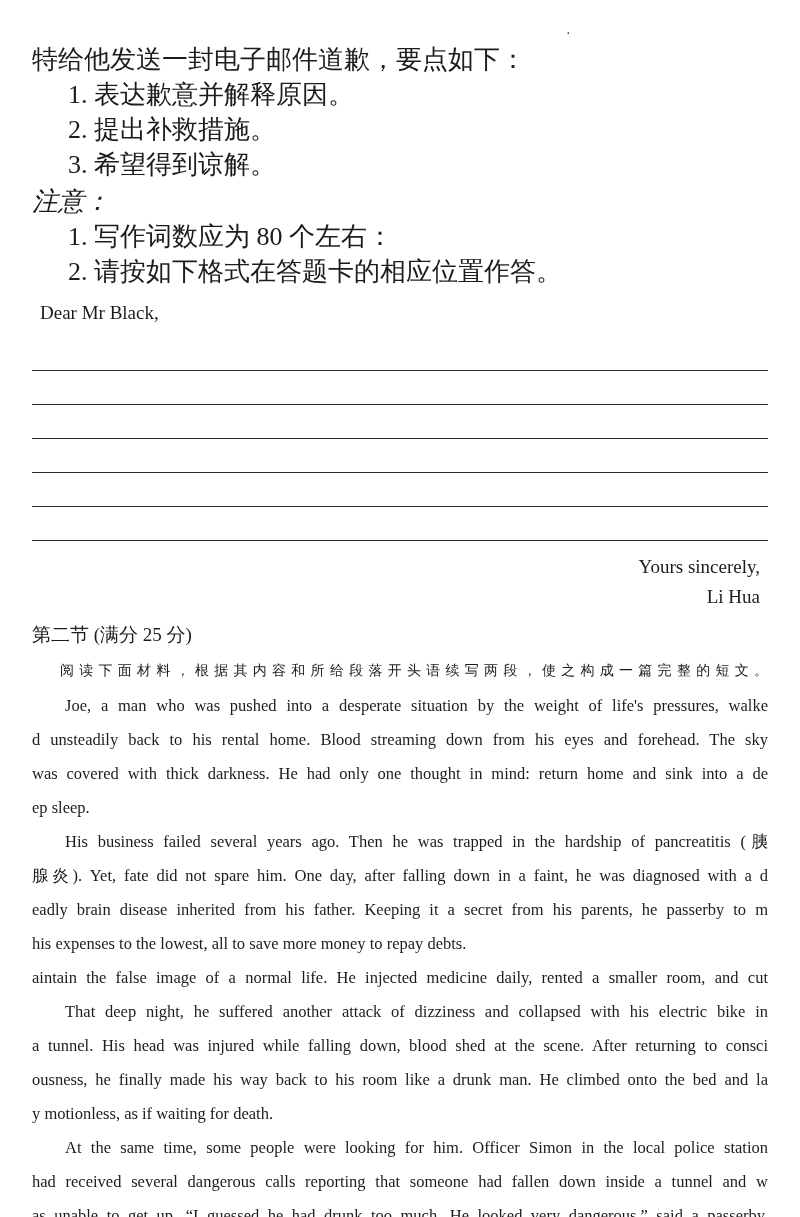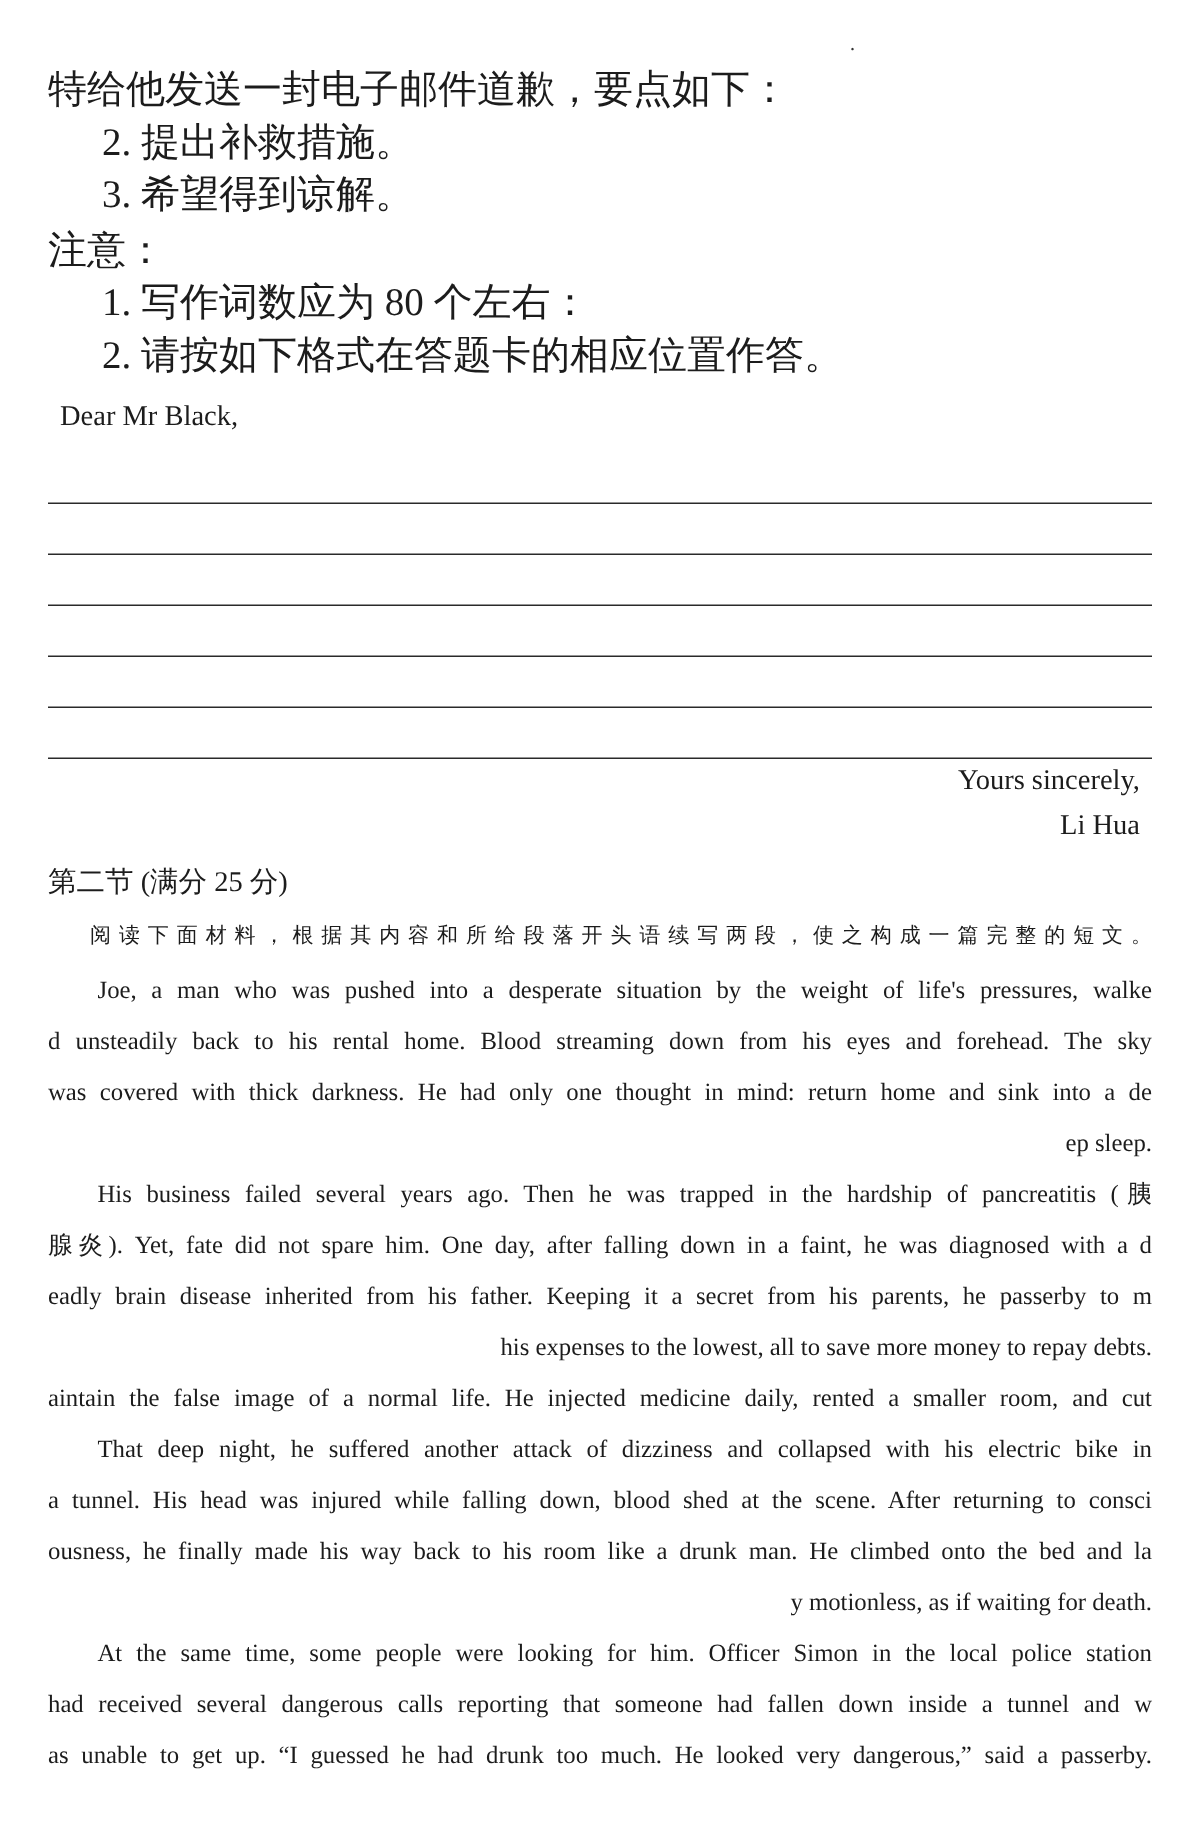--- a/index.html
+++ b/index.html
@@ -12,49 +12,50 @@
     color:#1c1c1c;
     box-sizing:border-box;
   }
   .doc { padding:42px 32px 0 32px; }
   .top-mark {
     position:absolute; left:566px; top:26px;
     font-size:14px; color:#333;
   }
   .cnline { font-size:26px; line-height:35px; white-space:nowrap; }
   .num-list { padding-left:36px; }
-  .notice-gap { margin-top:2px; }
+  .notice-gap { margin-top:2px;font-style:italic; }
   .salutation { font-size:19px; line-height:32px; padding-left:8px; margin-top:8px; white-space:nowrap; }
   .wlines { margin-top:8px; }
   .wline { height:33px; border-bottom:1.4px solid #2a2a2a; }
   .closing, .signature {
     text-align:right; font-size:19px; line-height:30px; padding-right:8px; white-space:nowrap;
   }
-  .closing { }
+  .closing { margin-top:11px; }
   .sec-title { font-size:19px; line-height:36px; margin-top:5px; white-space:nowrap; }
   .instr {
     font-size:14px; line-height:36px;
     text-align:justify; text-align-last:justify;
     text-indent:2em;
   }
-  .eline { font-size:16.5px; line-height:34px;text-align:right; }
+  .eline { font-size:16.5px; line-height:34px; }
   .just { text-align:justify; text-align-last:justify; }
   .ind { text-indent:2em; }
 </style>
 </head>
 <body>
 
 <div class="page">
   <div class="top-mark">·</div>
 
   <div class="doc">
 
     <div class="cnline">特给他发送一封电子邮件道歉，要点如下：</div>
 
     <div class="num-list">
+      <div class="cnline">1. 表达歉意并解释原因。</div>
       <div class="cnline">2. 提出补救措施。</div>
       <div class="cnline">3. 希望得到谅解。</div>
     </div>
 
     <div class="cnline notice-gap">注意：</div>
 
     <div class="num-list">
       <div class="cnline">1. 写作词数应为 80 个左右：</div>
       <div class="cnline">2. 请按如下格式在答题卡的相应位置作答。</div>
     </div>

